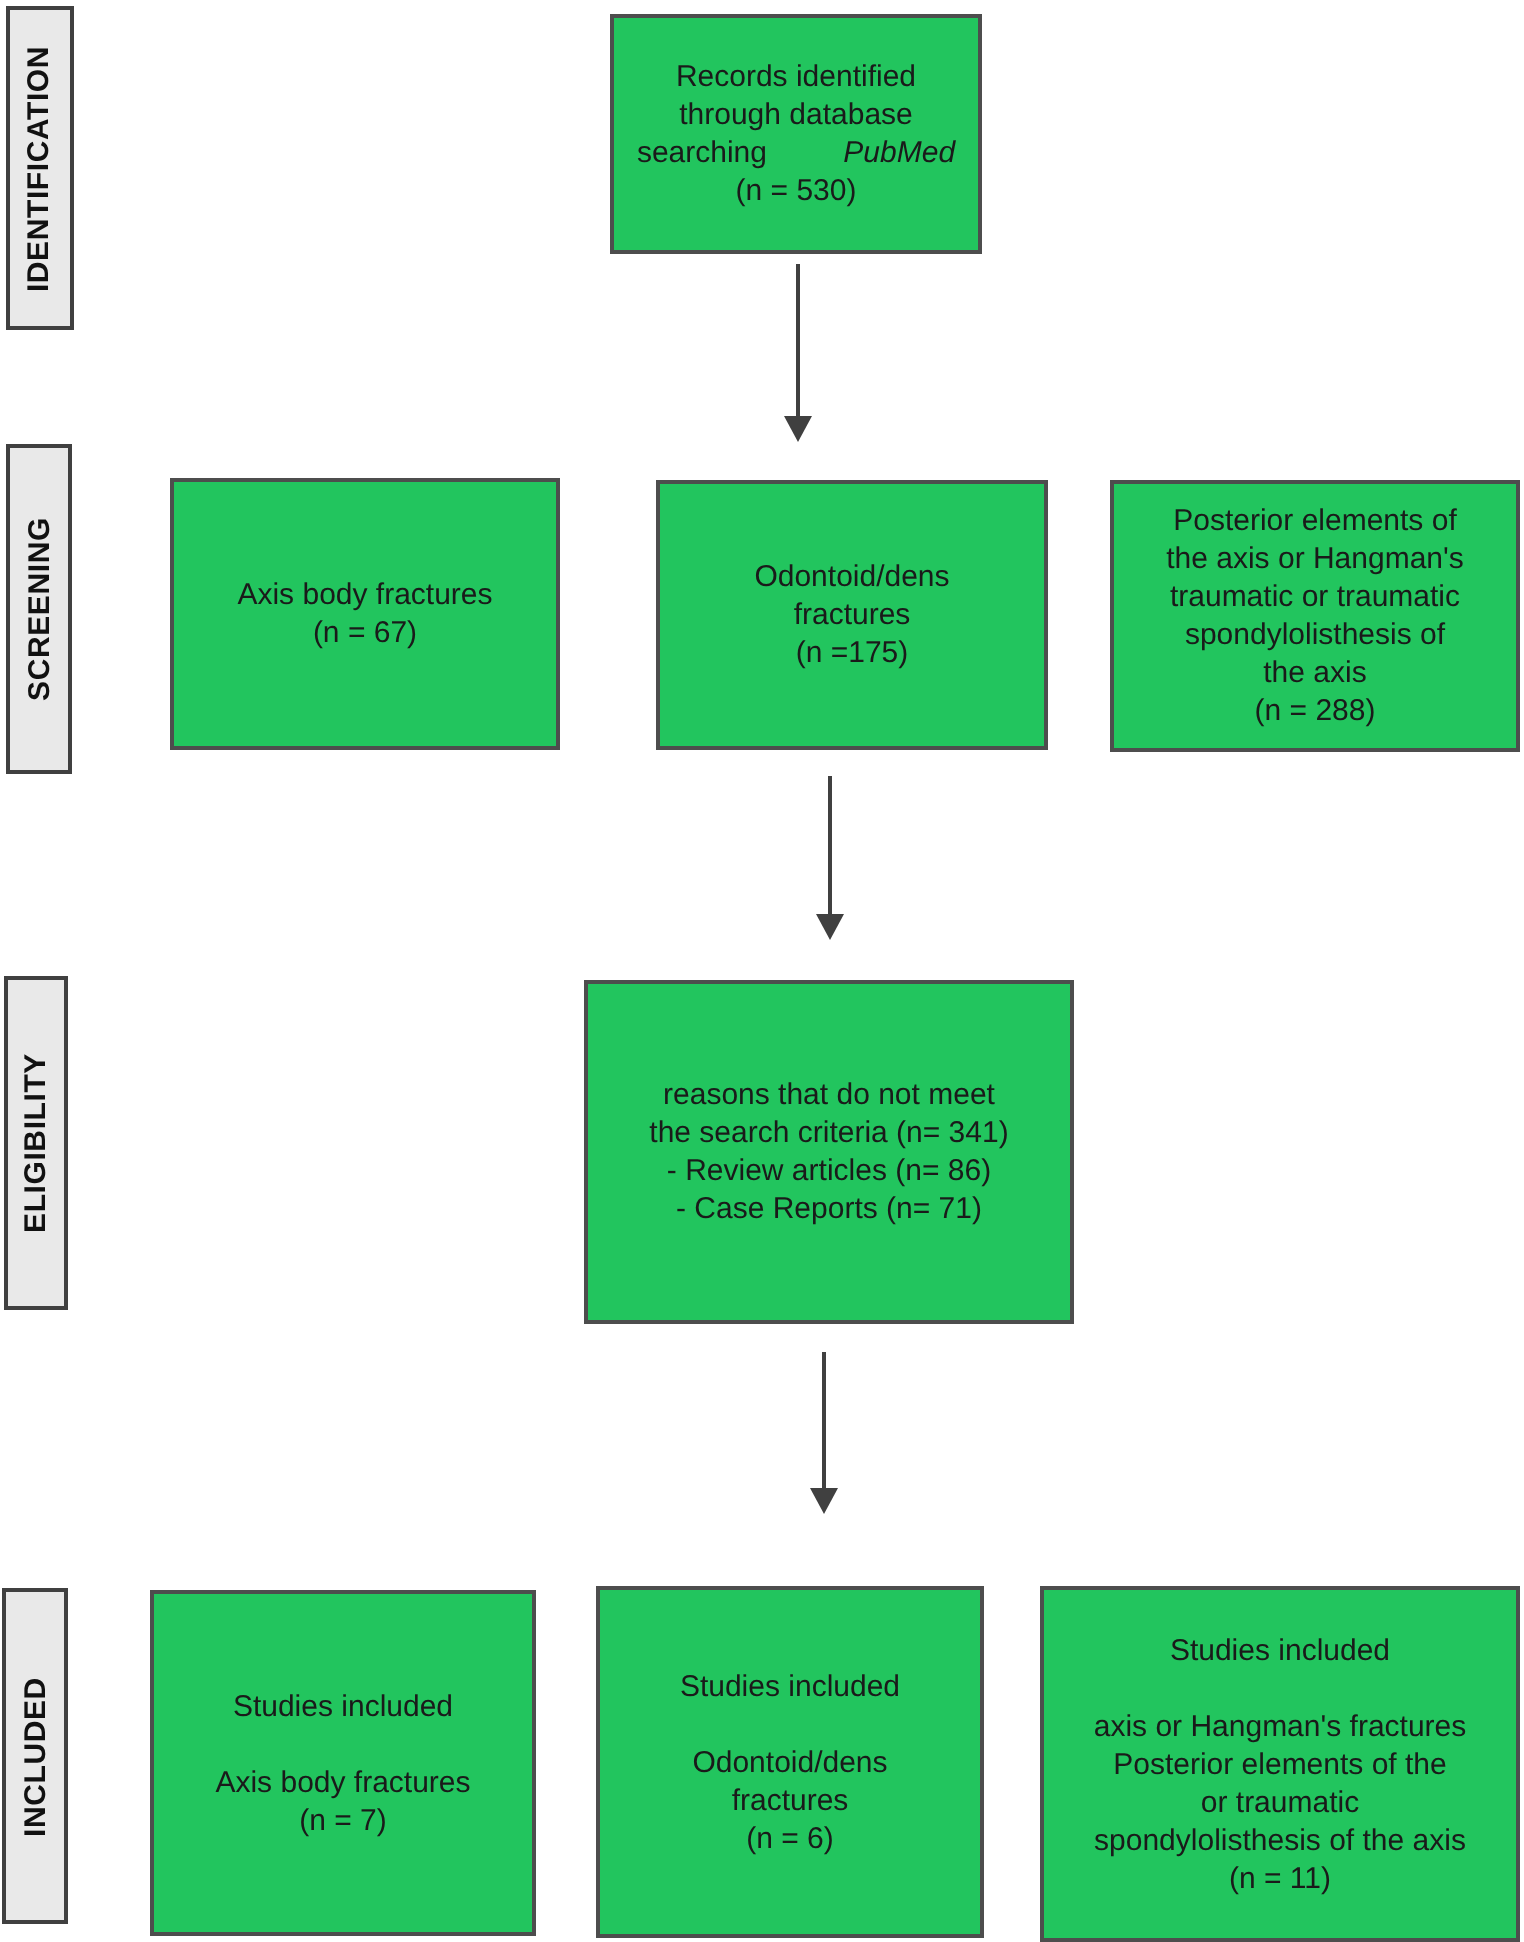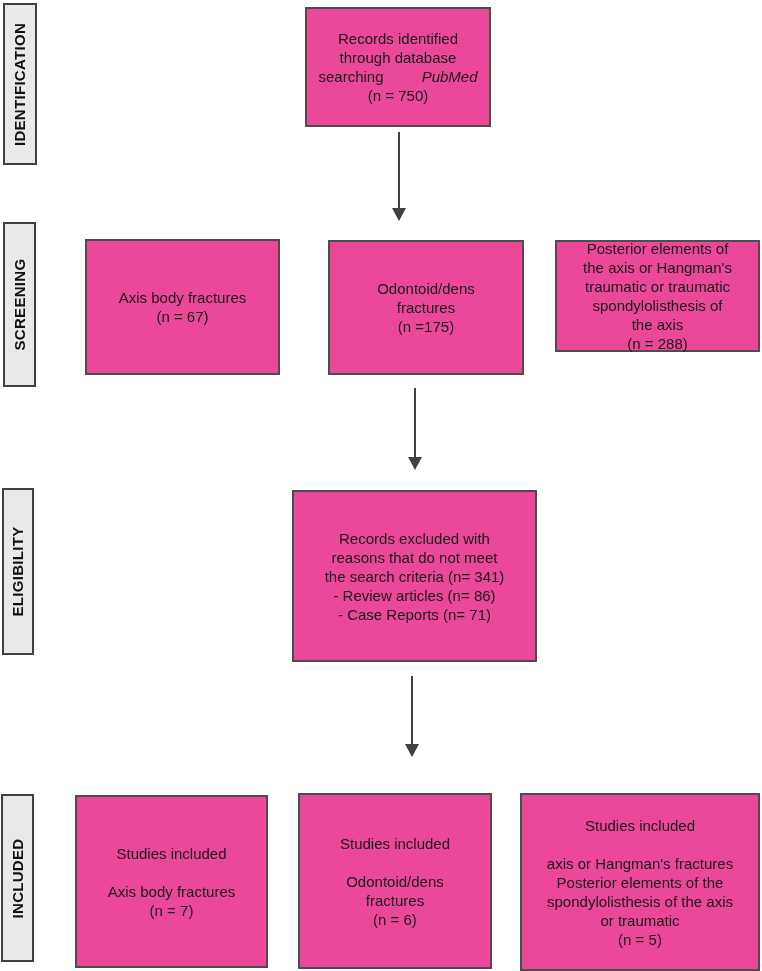--- a/index.html
+++ b/index.html
@@ -9,21 +9,21 @@
     height: 971px;
     background: #ffffff;
     font-family: "Liberation Sans", sans-serif;
     color: #1a1a1a;
     overflow: hidden;
   }
   .box {
     position: absolute;
     box-sizing: border-box;
     border: 2px solid #4d4d4d;
-    background: #ec4899;
+    background: #22c55e;
     display: flex;
     align-items: center;
     justify-content: center;
     text-align: center;
   }
   .box-text { font-size: 15px; line-height: 19px; }
   .box-line { display: block; min-height: 19px; }
   .stage-label {
     position: absolute;
     box-sizing: border-box;
@@ -76,21 +76,21 @@
 
   <div class="stage-label" style="left:1px; top:794px; width:33px; height:168px;">
     <span class="stage-text">INCLUDED</span>
   </div>
 
   <div class="box" style="left:305px; top:7px; width:186px; height:120px;">
     <div class="box-text">
       <span class="box-line">Records identified</span>
       <span class="box-line">through database</span>
       <span class="box-line"><span>searching </span><em>PubMed</em></span>
-      <span class="box-line">(n = 750)</span>
+      <span class="box-line">(n = 530)</span>
     </div>
   </div>
 
   <div class="arrow" style="left:392px; top:132px; height:89px;">
     <div class="arrow-shaft"></div>
     <div class="arrow-head"></div>
   </div>
 
   <div class="box" style="left:85px; top:239px; width:195px; height:136px;">
     <div class="box-text">
@@ -100,39 +100,38 @@
   </div>
 
   <div class="box" style="left:328px; top:240px; width:196px; height:135px;">
     <div class="box-text">
       <span class="box-line">Odontoid/dens</span>
       <span class="box-line">fractures</span>
       <span class="box-line">(n =175)</span>
     </div>
   </div>
 
-  <div class="box" style="left:555px; top:240px; width:205px; height:112px;">
+  <div class="box" style="left:555px; top:240px; width:205px; height:136px;">
     <div class="box-text">
       <span class="box-line">Posterior elements of</span>
       <span class="box-line">the axis or Hangman's</span>
       <span class="box-line">traumatic or traumatic</span>
       <span class="box-line">spondylolisthesis of</span>
       <span class="box-line">the axis</span>
       <span class="box-line">(n = 288)</span>
     </div>
   </div>
 
   <div class="arrow" style="left:408px; top:388px; height:82px;">
     <div class="arrow-shaft"></div>
     <div class="arrow-head"></div>
   </div>
 
   <div class="box" style="left:292px; top:490px; width:245px; height:172px;">
     <div class="box-text">
-      <span class="box-line">Records excluded with</span>
       <span class="box-line">reasons that do not meet</span>
       <span class="box-line">the search criteria (n= 341)</span>
       <span class="box-line">- Review articles (n= 86)</span>
       <span class="box-line">- Case Reports (n= 71)</span>
     </div>
   </div>
 
   <div class="arrow" style="left:405px; top:676px; height:81px;">
     <div class="arrow-shaft"></div>
     <div class="arrow-head"></div>
@@ -156,19 +155,19 @@
       <span class="box-line">(n = 6)</span>
     </div>
   </div>
 
   <div class="box" style="left:520px; top:793px; width:240px; height:178px;">
     <div class="box-text">
       <span class="box-line">Studies included</span>
       <span class="box-line"></span>
       <span class="box-line">axis or Hangman's fractures</span>
       <span class="box-line">Posterior elements of the</span>
+      <span class="box-line">or traumatic</span>
       <span class="box-line">spondylolisthesis of the axis</span>
-      <span class="box-line">or traumatic</span>
-      <span class="box-line">(n = 5)</span>
+      <span class="box-line">(n = 11)</span>
     </div>
   </div>
 
 </div>
 
 </body></html>

